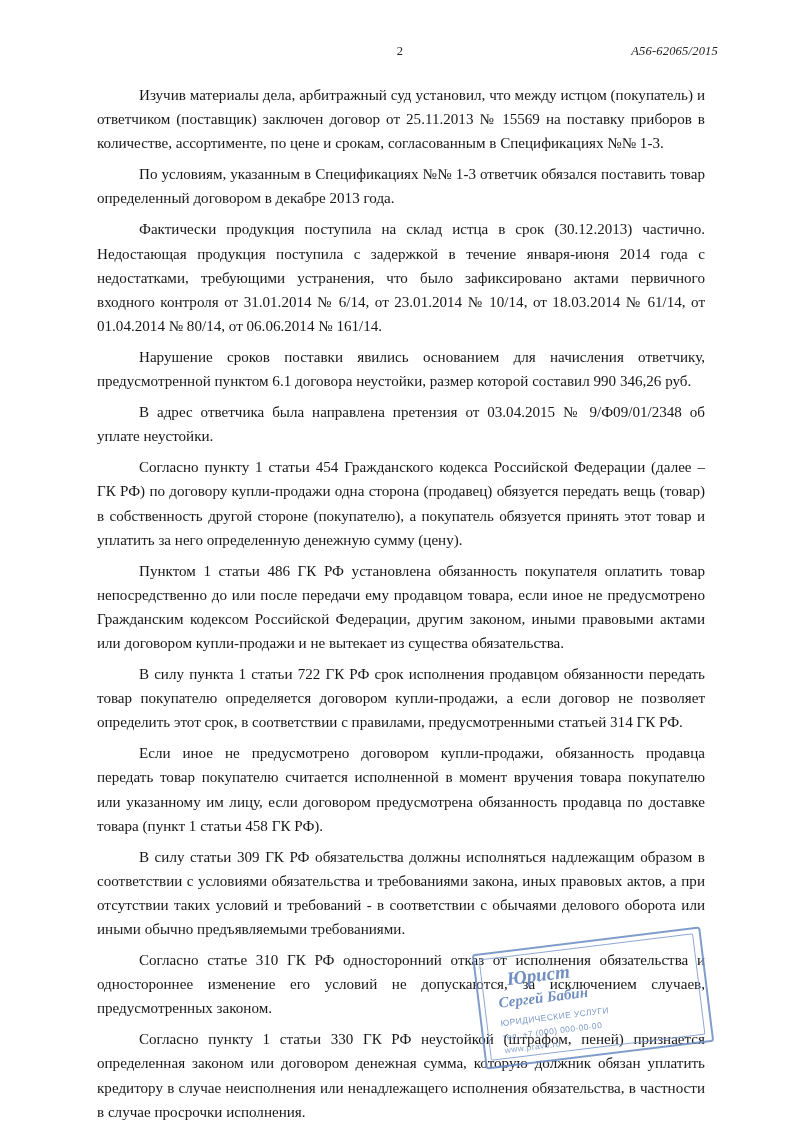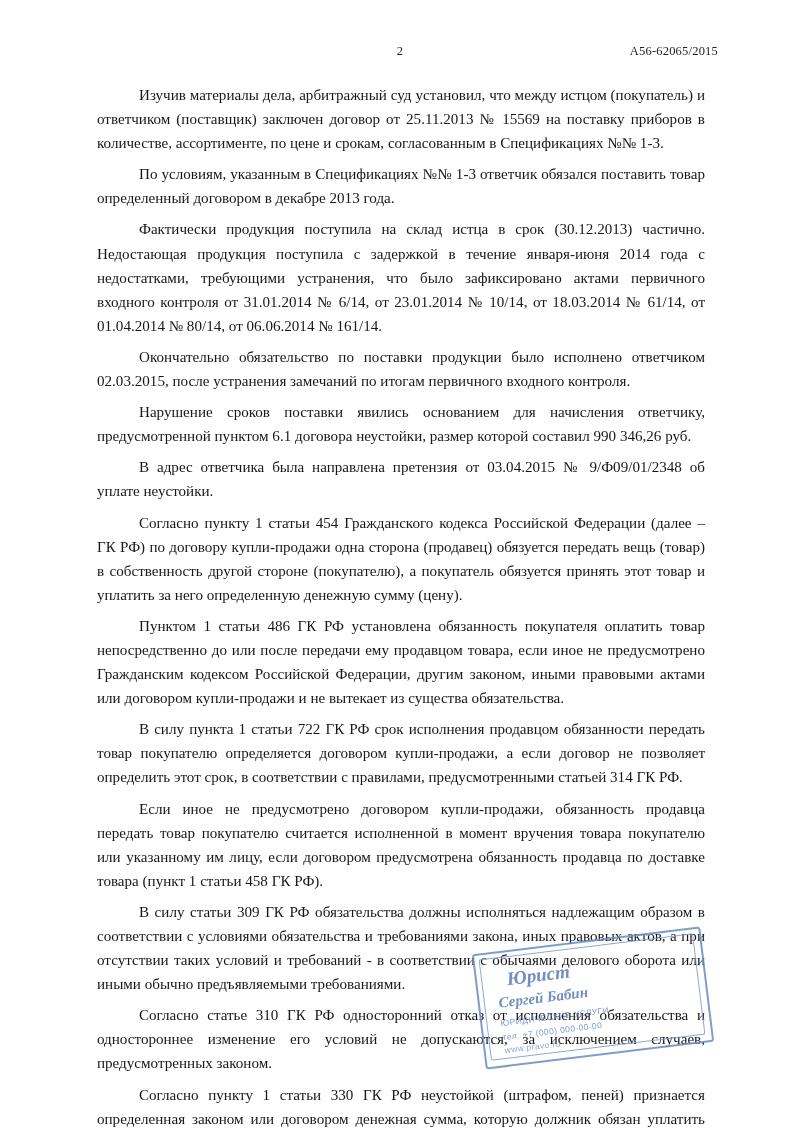--- a/index.html
+++ b/index.html
@@ -32,20 +32,21 @@
     color: #222;
     letter-spacing: 0.2px;
   }
   .case-number {
     position: absolute;
     right: 82px;
     top: 0;
     font-size: 12.5px;
     color: #222;
     letter-spacing: 0.2px;
+    font-style: italic;
   }
   .body-text {
     position: absolute;
     top: 76px;
     left: 90px;
     width: 622px;
     font-size: 15.1px;
     line-height: 24.1px;
     text-align: justify;
     text-justify: inter-word;
@@ -159,21 +160,20 @@
 
   <div class="header">
     <div class="page-number">2</div>
     <div class="case-number">А56-62065/2015</div>
   </div>
 
   <div class="body-text">
     <p>Изучив материалы дела, арбитражный суд установил, что между истцом (покупатель) и ответчиком (поставщик) заключен договор от 25.11.2013 № 15569 на поставку приборов в количестве, ассортименте, по цене и срокам, согласованным в Спецификациях №№ 1-3.</p>
     <p>По условиям, указанным в Спецификациях №№ 1-3 ответчик обязался поставить товар определенный договором в декабре 2013 года.</p>
     <p>Фактически продукция поступила на склад истца в срок (30.12.2013) частично. Недостающая продукция поступила с задержкой в течение января-июня 2014 года с недостатками, требующими устранения, что было зафиксировано актами первичного входного контроля от 31.01.2014 № 6/14, от 23.01.2014 № 10/14, от 18.03.2014 № 61/14, от 01.04.2014 № 80/14, от 06.06.2014 № 161/14.</p>
-    <p>Окончательно обязательство по поставки продукции было исполнено ответчиком 02.03.2015, после устранения замечаний по итогам первичного входного контроля.</p>
     <p>Нарушение сроков поставки явились основанием для начисления ответчику, предусмотренной пунктом 6.1 договора неустойки, размер которой составил 990 346,26 руб.</p>
     <p>В адрес ответчика была направлена претензия от 03.04.2015 № 9/Ф09/01/2348 об уплате неустойки.</p>
     <p>Согласно пункту 1 статьи 454 Гражданского кодекса Российской Федерации (далее – ГК РФ) по договору купли-продажи одна сторона (продавец) обязуется передать вещь (товар) в собственность другой стороне (покупателю), а покупатель обязуется принять этот товар и уплатить за него определенную денежную сумму (цену).</p>
     <p>Пунктом 1 статьи 486 ГК РФ установлена обязанность покупателя оплатить товар непосредственно до или после передачи ему продавцом товара, если иное не предусмотрено Гражданским кодексом Российской Федерации, другим законом, иными правовыми актами или договором купли-продажи и не вытекает из существа обязательства.</p>
     <p>В силу пункта 1 статьи 722 ГК РФ срок исполнения продавцом обязанности передать товар покупателю определяется договором купли-продажи, а если договор не позволяет определить этот срок, в соответствии с правилами, предусмотренными статьей 314 ГК РФ.</p>
     <p>Если иное не предусмотрено договором купли-продажи, обязанность продавца передать товар покупателю считается исполненной в момент вручения товара покупателю или указанному им лицу, если договором предусмотрена обязанность продавца по доставке товара (пункт 1 статьи 458 ГК РФ).</p>
     <p>В силу статьи 309 ГК РФ обязательства должны исполняться надлежащим образом в соответствии с условиями обязательства и требованиями закона, иных правовых актов, а при отсутствии таких условий и требований - в соответствии с обычаями делового оборота или иными обычно предъявляемыми требованиями.</p>
     <p>Согласно статье 310 ГК РФ односторонний отказ от исполнения обязательства и одностороннее изменение его условий не допускаются, за исключением случаев, предусмотренных законом.</p>
     <p>Согласно пункту 1 статьи 330 ГК РФ неустойкой (штрафом, пеней) признается определенная законом или договором денежная сумма, которую должник обязан уплатить кредитору в случае неисполнения или ненадлежащего исполнения обязательства, в частности в случае просрочки исполнения.</p>
 

